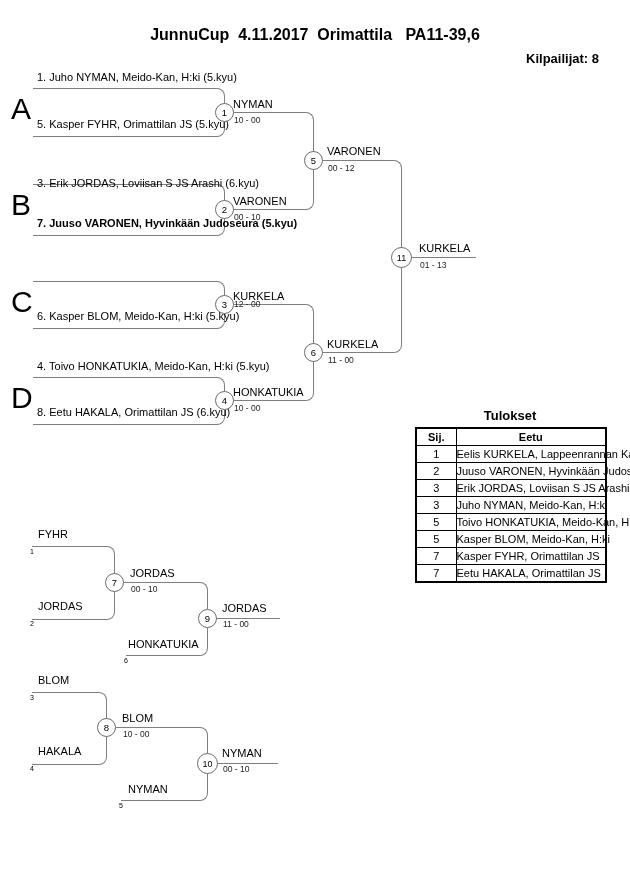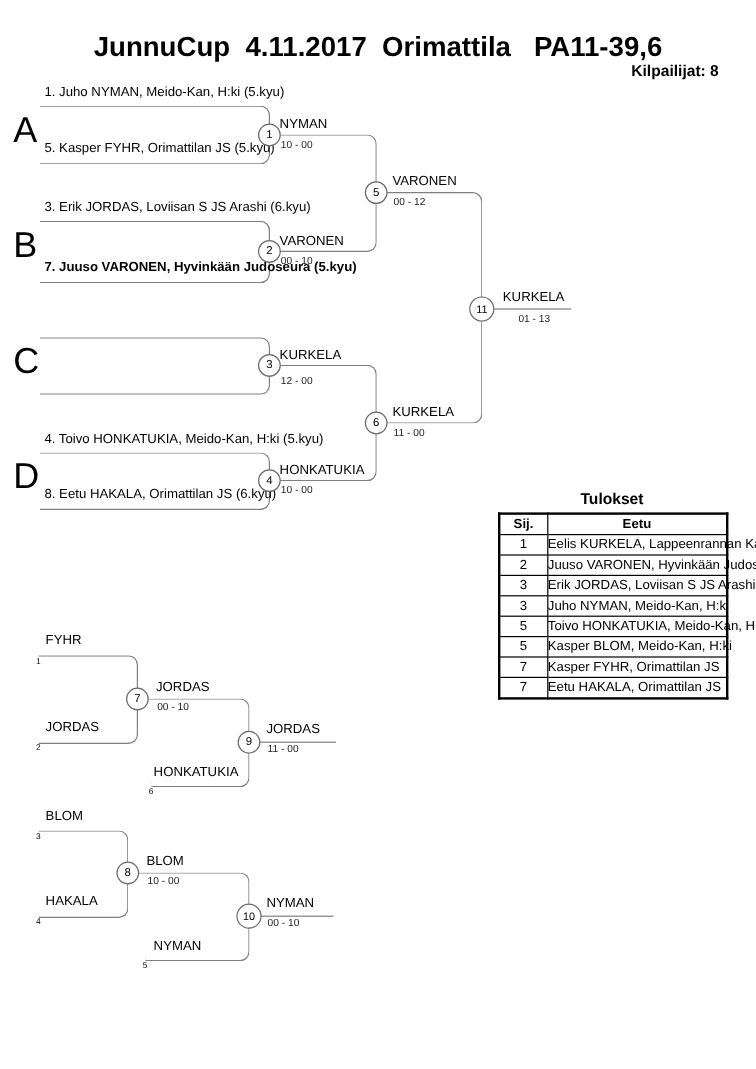--- a/index.html
+++ b/index.html
@@ -1,19 +1,19 @@
 <!DOCTYPE html>
 <html><head>
 <meta charset="utf-8">
 <style>
   html,body{margin:0;padding:0;background:#fff;}
   #stage{position:relative;width:630px;height:891px;background:#fff;overflow:hidden;
          font-family:"Liberation Sans", sans-serif;color:#000;}
   .abs{position:absolute;}
-  .title{left:0;right:0;top:26px;text-align:center;font-size:23px;font-weight:bold;white-space:pre;}
+  .title{left:0;right:0;top:26px;text-align:center;font-size:16px;font-weight:bold;white-space:pre;}
   .competitors{top:51px;right:31px;font-size:13px;font-weight:bold;}
   .pool{font-size:30px;line-height:30px;}
   .entrant{font-size:11px;white-space:nowrap;z-index:1;}
   .conn{position:absolute;border:0 solid #7f7f7f;z-index:0;}
   .wname{font-size:11px;white-space:nowrap;z-index:2;background:transparent;}
   .score{font-size:8.5px;color:#222;white-space:nowrap;z-index:2;}
   .ref{font-size:7px;color:#000;z-index:2;}
   .circle{position:absolute;width:17px;height:17px;border:1px solid #6b6b6b;border-radius:50%;
           background:#fff;display:flex;align-items:center;justify-content:center;
           font-size:9.5px;z-index:3;}
@@ -35,22 +35,23 @@
   <div class="abs title">JunnuCup  4.11.2017  Orimattila   PA11-39,6</div>
   <div class="abs competitors">Kilpailijat: 8</div>
 
   <div class="abs pool" style="left:11px;top:94px;">A</div>
   <div class="abs pool" style="left:11px;top:190px;">B</div>
   <div class="abs pool" style="left:11px;top:287px;">C</div>
   <div class="abs pool" style="left:11px;top:383px;">D</div>
 
   <div class="abs entrant" style="left:37px;top:71px;">1. Juho NYMAN, Meido-Kan, H:ki (5.kyu)</div>
   <div class="abs entrant" style="left:37px;top:118px;">5. Kasper FYHR, Orimattilan JS (5.kyu)</div>
-  <div class="abs entrant" style="left:37px;top:167px;">3. Erik JORDAS, Loviisan S JS Arashi (6.kyu)</div>
+  <div class="abs entrant" style="left:37px;top:177px;">3. Erik JORDAS, Loviisan S JS Arashi (6.kyu)</div>
   <div class="abs entrant" style="left:37px;top:217px;font-weight:bold;">7. Juuso VARONEN, Hyvinkään Judoseura (5.kyu)</div>
+  <div class="abs entrant" style="left:37px;top:310px;">6. Kasper BLOM, Meido-Kan, H:ki (5.kyu)</div>
   <div class="abs entrant" style="left:37px;top:360px;">4. Toivo HONKATUKIA, Meido-Kan, H:ki (5.kyu)</div>
   <div class="abs entrant" style="left:37px;top:406px;">8. Eetu HAKALA, Orimattilan JS (6.kyu)</div>
 
   <div class="conn" style="left:33px;top:88px;width:191px;height:47px;border-width:1px 1px 1px 0;border-radius:0 8px 8px 0;"></div>
   <div class="conn" style="left:33px;top:184px;width:191px;height:50px;border-width:1px 1px 1px 0;border-radius:0 8px 8px 0;"></div>
   <div class="conn" style="left:33px;top:281px;width:191px;height:46px;border-width:1px 1px 1px 0;border-radius:0 8px 8px 0;"></div>
   <div class="conn" style="left:33px;top:377px;width:191px;height:46px;border-width:1px 1px 1px 0;border-radius:0 8px 8px 0;"></div>
 
   <div class="conn" style="left:224px;top:112px;width:89px;height:48px;border-width:1px 1px 0 0;border-radius:0 8px 0 0;"></div>
   <div class="conn" style="left:224px;top:160px;width:89px;height:49px;border-width:0 1px 1px 0;border-radius:0 0 8px 0;"></div>
@@ -61,27 +62,27 @@
   <div class="conn" style="left:313px;top:257px;width:88px;height:95px;border-width:0 1px 1px 0;border-radius:0 0 8px 0;"></div>
   <div class="conn" style="left:410px;top:257px;width:66px;height:0;border-width:1px 0 0 0;"></div>
 
   <div class="abs wname" style="left:233px;top:98px;">NYMAN</div>
   <div class="abs score" style="left:234px;top:115px;">10 - 00</div>
   <div class="abs wname" style="left:233px;top:195px;">VARONEN</div>
   <div class="abs score" style="left:234px;top:212px;">00 - 10</div>
   <div class="abs wname" style="left:327px;top:145px;">VARONEN</div>
   <div class="abs score" style="left:328px;top:163px;">00 - 12</div>
   <div class="abs wname" style="left:233px;top:290px;">KURKELA</div>
-  <div class="abs score" style="left:234px;top:312px;">12 - 00</div>
+  <div class="abs score" style="left:234px;top:299px;">12 - 00</div>
   <div class="abs wname" style="left:233px;top:386px;">HONKATUKIA</div>
   <div class="abs score" style="left:234px;top:403px;">10 - 00</div>
   <div class="abs wname" style="left:327px;top:338px;">KURKELA</div>
   <div class="abs score" style="left:328px;top:355px;">11 - 00</div>
   <div class="abs wname" style="left:419px;top:242px;">KURKELA</div>
-  <div class="abs score" style="left:420px;top:260px;margin-left:12px;">01 - 13</div>
+  <div class="abs score" style="left:420px;top:260px;">01 - 13</div>
 
   <div class="circle" style="left:215px;top:103px;">1</div>
   <div class="circle" style="left:215px;top:200px;">2</div>
   <div class="circle" style="left:304px;top:151px;">5</div>
   <div class="circle" style="left:215px;top:295px;">3</div>
   <div class="circle" style="left:215px;top:391px;">4</div>
   <div class="circle" style="left:304px;top:343px;">6</div>
   <div class="circle wide" style="left:391px;top:247px;">11</div>
 
   <div class="abs wname" style="left:38px;top:528px;">FYHR</div>

